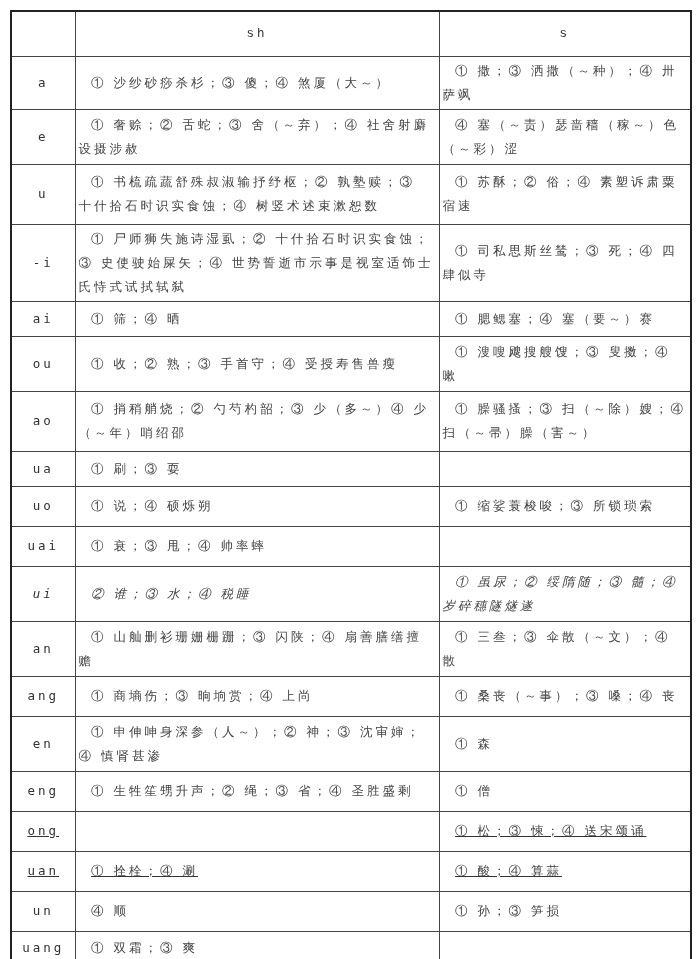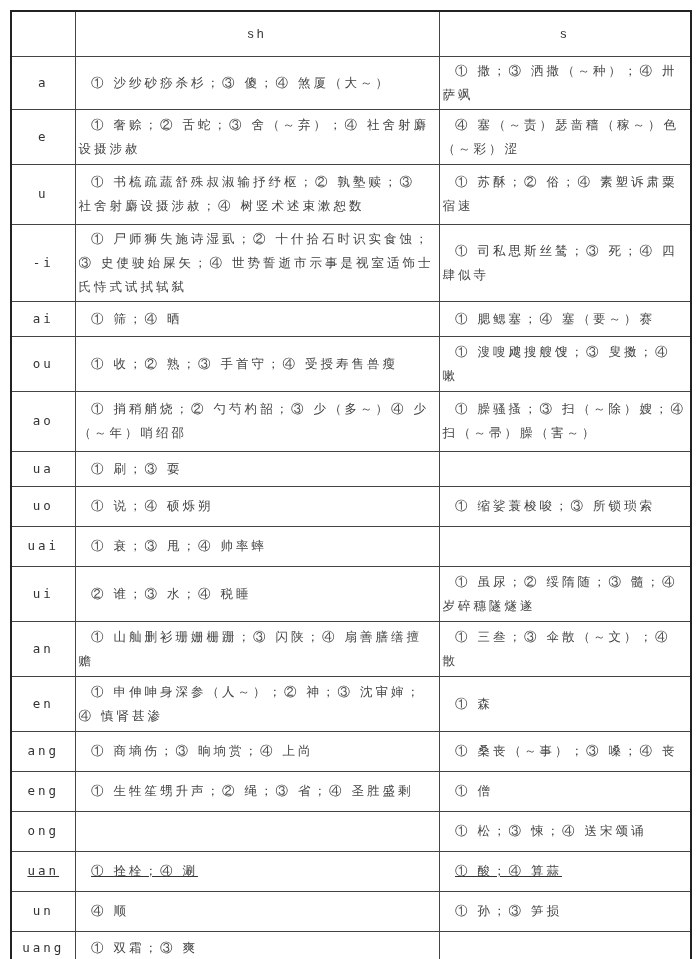--- a/index.html
+++ b/index.html
@@ -15,21 +15,21 @@
     border: 1px solid #444;
     font-weight: normal;
     font-size: 12.5px;
     line-height: 24px;
     letter-spacing: 3px;
     padding: 2px 3px;
     vertical-align: middle;
     word-break: break-all;
   }
   td.final { text-align: center; letter-spacing: 2px; font-family: "DejaVu Sans Mono", "Liberation Mono", monospace; font-size: 12px; color:#333; }
-  th.col-head { text-align: center; font-family: Liberation Sans, sans-serif; font-size: 12.5px; letter-spacing: 1px; }
+  th.col-head { text-align: center; font-family: Liberation Mono, monospace; font-size: 12.5px; letter-spacing: 1px; }
   td.chars { text-align: left; text-indent: 1em; color:#444; }
   col.c1 { width: 64px; }
   col.c2 { width: 364px; }
   col.c3 { width: 252px; }
   .footer-marks {
     position: absolute; left: 80px; top: 950px; width: 300px; height: 6px;
     color:#999; font-size: 6px; letter-spacing: 12px; overflow: hidden;
   }
 </style>
 </head>
@@ -54,21 +54,21 @@
         <td class="chars">① 沙纱砂痧杀杉；③ 傻；④ 煞厦（大～）</td>
         <td class="chars">① 撒；③ 洒撒（～种）；④ 卅萨飒</td>
       </tr>
       <tr style="height: 55px;">
         <td class="final">e</td>
         <td class="chars">① 奢赊；② 舌蛇；③ 舍（～弃）；④ 社舍射麝设摄涉赦</td>
         <td class="chars">④ 塞（～责）瑟啬穑（稼～）色（～彩）涩</td>
       </tr>
       <tr style="height: 60px;">
         <td class="final">u</td>
-        <td class="chars">① 书梳疏蔬舒殊叔淑输抒纾枢；② 孰塾赎；③ 社舍射麝设摄涉赦；④ 树竖术述束漱恕数</td>
+        <td class="chars">① 书梳疏蔬舒殊叔淑输抒纾枢；② 孰塾赎；③ 十什拾石时识实食蚀；④ 树竖术述束漱恕数</td>
         <td class="chars">① 苏酥；② 俗；④ 素塑诉肃粟宿速</td>
       </tr>
       <tr style="height: 70px;">
         <td class="final">-i</td>
         <td class="chars">① 尸师狮失施诗湿虱；② 十什拾石时识实食蚀；③ 史使驶始屎矢；④ 世势誓逝市示事是视室适饰士氏恃式试拭轼弑</td>
         <td class="chars">① 司私思斯丝鸶；③ 死；④ 四肆似寺</td>
       </tr>
       <tr style="height: 35px;">
         <td class="final">ai</td>
         <td class="chars">① 筛；④ 晒</td>
@@ -92,46 +92,46 @@
       <tr style="height: 40px;">
         <td class="final">uo</td>
         <td class="chars">① 说；④ 硕烁朔</td>
         <td class="chars">① 缩娑蓑梭唆；③ 所锁琐索</td>
       </tr>
       <tr style="height: 40px;">
         <td class="final">uai</td>
         <td class="chars">① 衰；③ 甩；④ 帅率蟀</td>
         <td class="chars"></td>
       </tr>
-      <tr style="height: 55px;">
+      <tr style="height: 55px; font-style: italic;">
         <td class="final">ui</td>
         <td class="chars">② 谁；③ 水；④ 税睡</td>
         <td class="chars">① 虽尿；② 绥隋随；③ 髓；④ 岁碎穗隧燧遂</td>
       </tr>
       <tr style="height: 55px;">
         <td class="final">an</td>
         <td class="chars">① 山舢删衫珊姗栅跚；③ 闪陕；④ 扇善膳缮擅赡</td>
         <td class="chars">① 三叁；③ 伞散（～文）；④ 散</td>
       </tr>
+      <tr style="height: 40px;">
+        <td class="final">ang</td>
+        <td class="chars">① 商墒伤；③ 晌垧赏；④ 上尚</td>
+        <td class="chars">① 桑丧（～事）；③ 嗓；④ 丧</td>
+      </tr>
       <tr style="height: 55px;">
         <td class="final">en</td>
         <td class="chars">① 申伸呻身深参（人～）；② 神；③ 沈审婶；④ 慎肾甚渗</td>
         <td class="chars">① 森</td>
       </tr>
       <tr style="height: 40px;">
-        <td class="final">ang</td>
-        <td class="chars">① 商墒伤；③ 晌垧赏；④ 上尚</td>
-        <td class="chars">① 桑丧（～事）；③ 嗓；④ 丧</td>
-      </tr>
-      <tr style="height: 40px;">
         <td class="final">eng</td>
         <td class="chars">① 生牲笙甥升声；② 绳；③ 省；④ 圣胜盛剩</td>
         <td class="chars">① 僧</td>
       </tr>
-      <tr style="height: 40px;">
+      <tr style="height: 40px; text-decoration: underline;">
         <td class="final">ong</td>
         <td class="chars"></td>
         <td class="chars">① 松；③ 悚；④ 送宋颂诵</td>
       </tr>
       <tr style="height: 40px; text-decoration: underline;">
         <td class="final">uan</td>
         <td class="chars">① 拴栓；④ 涮</td>
         <td class="chars">① 酸；④ 算蒜</td>
       </tr>
       <tr style="height: 40px; margin-top: 36px;">

